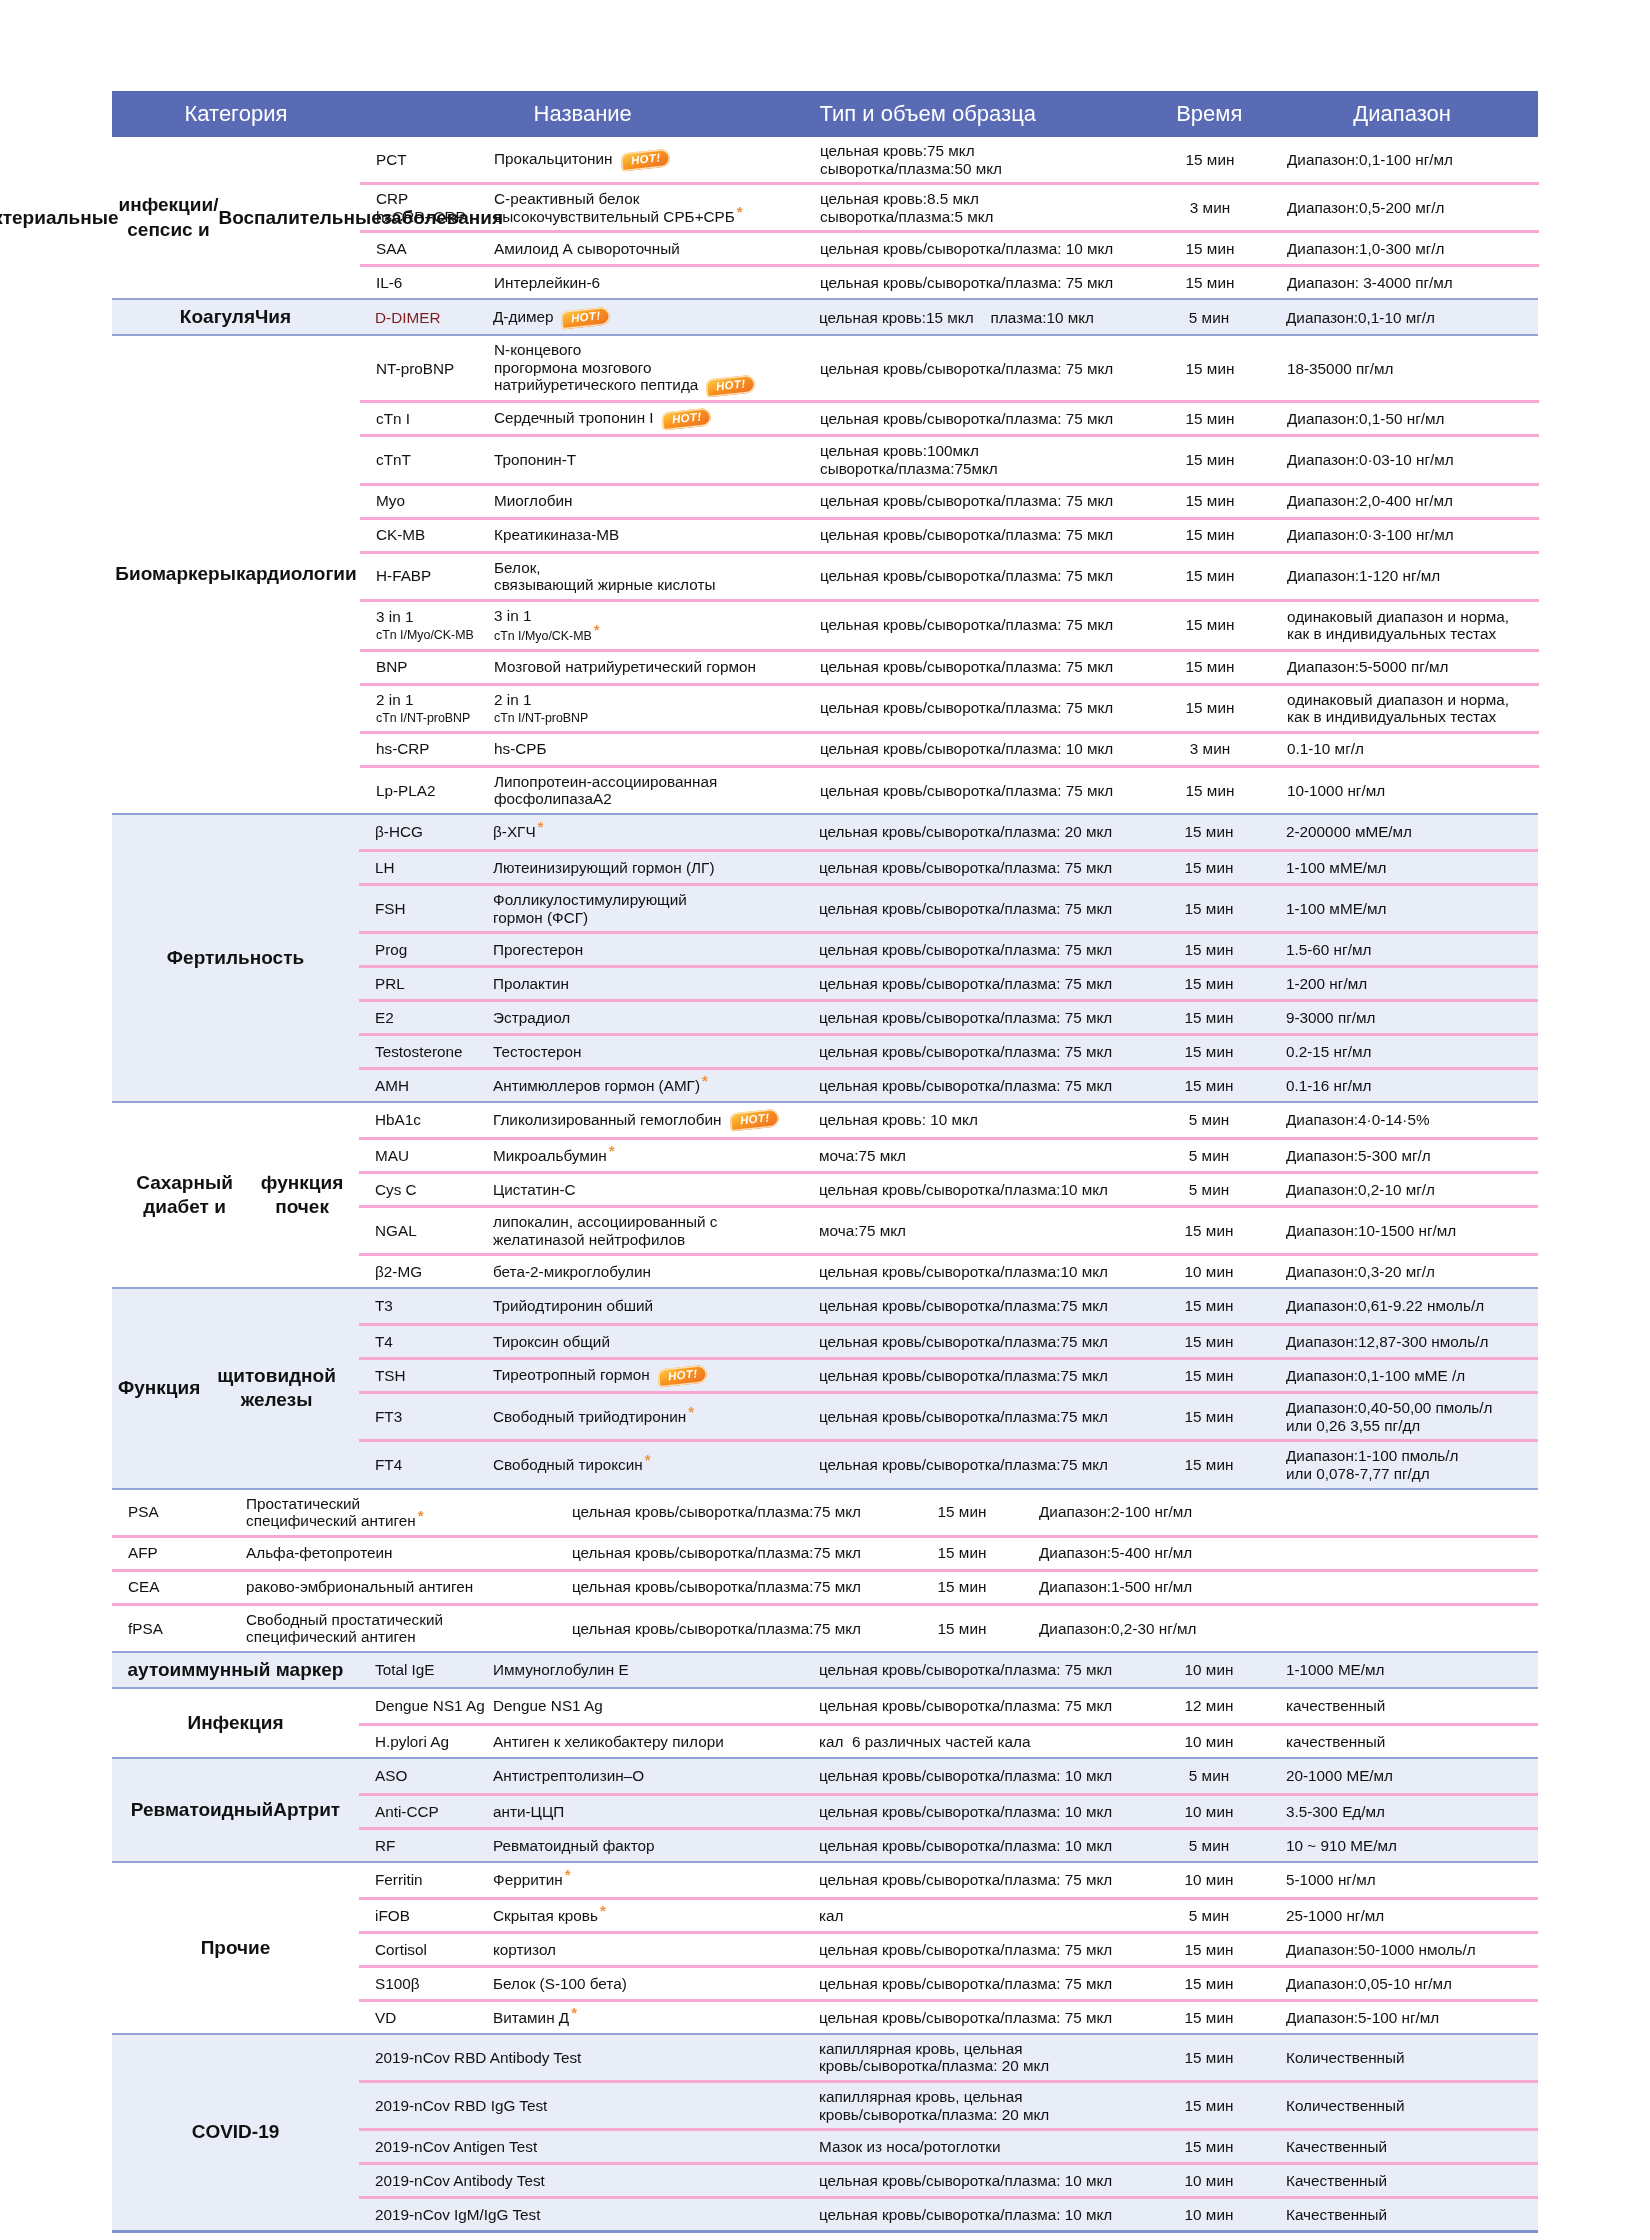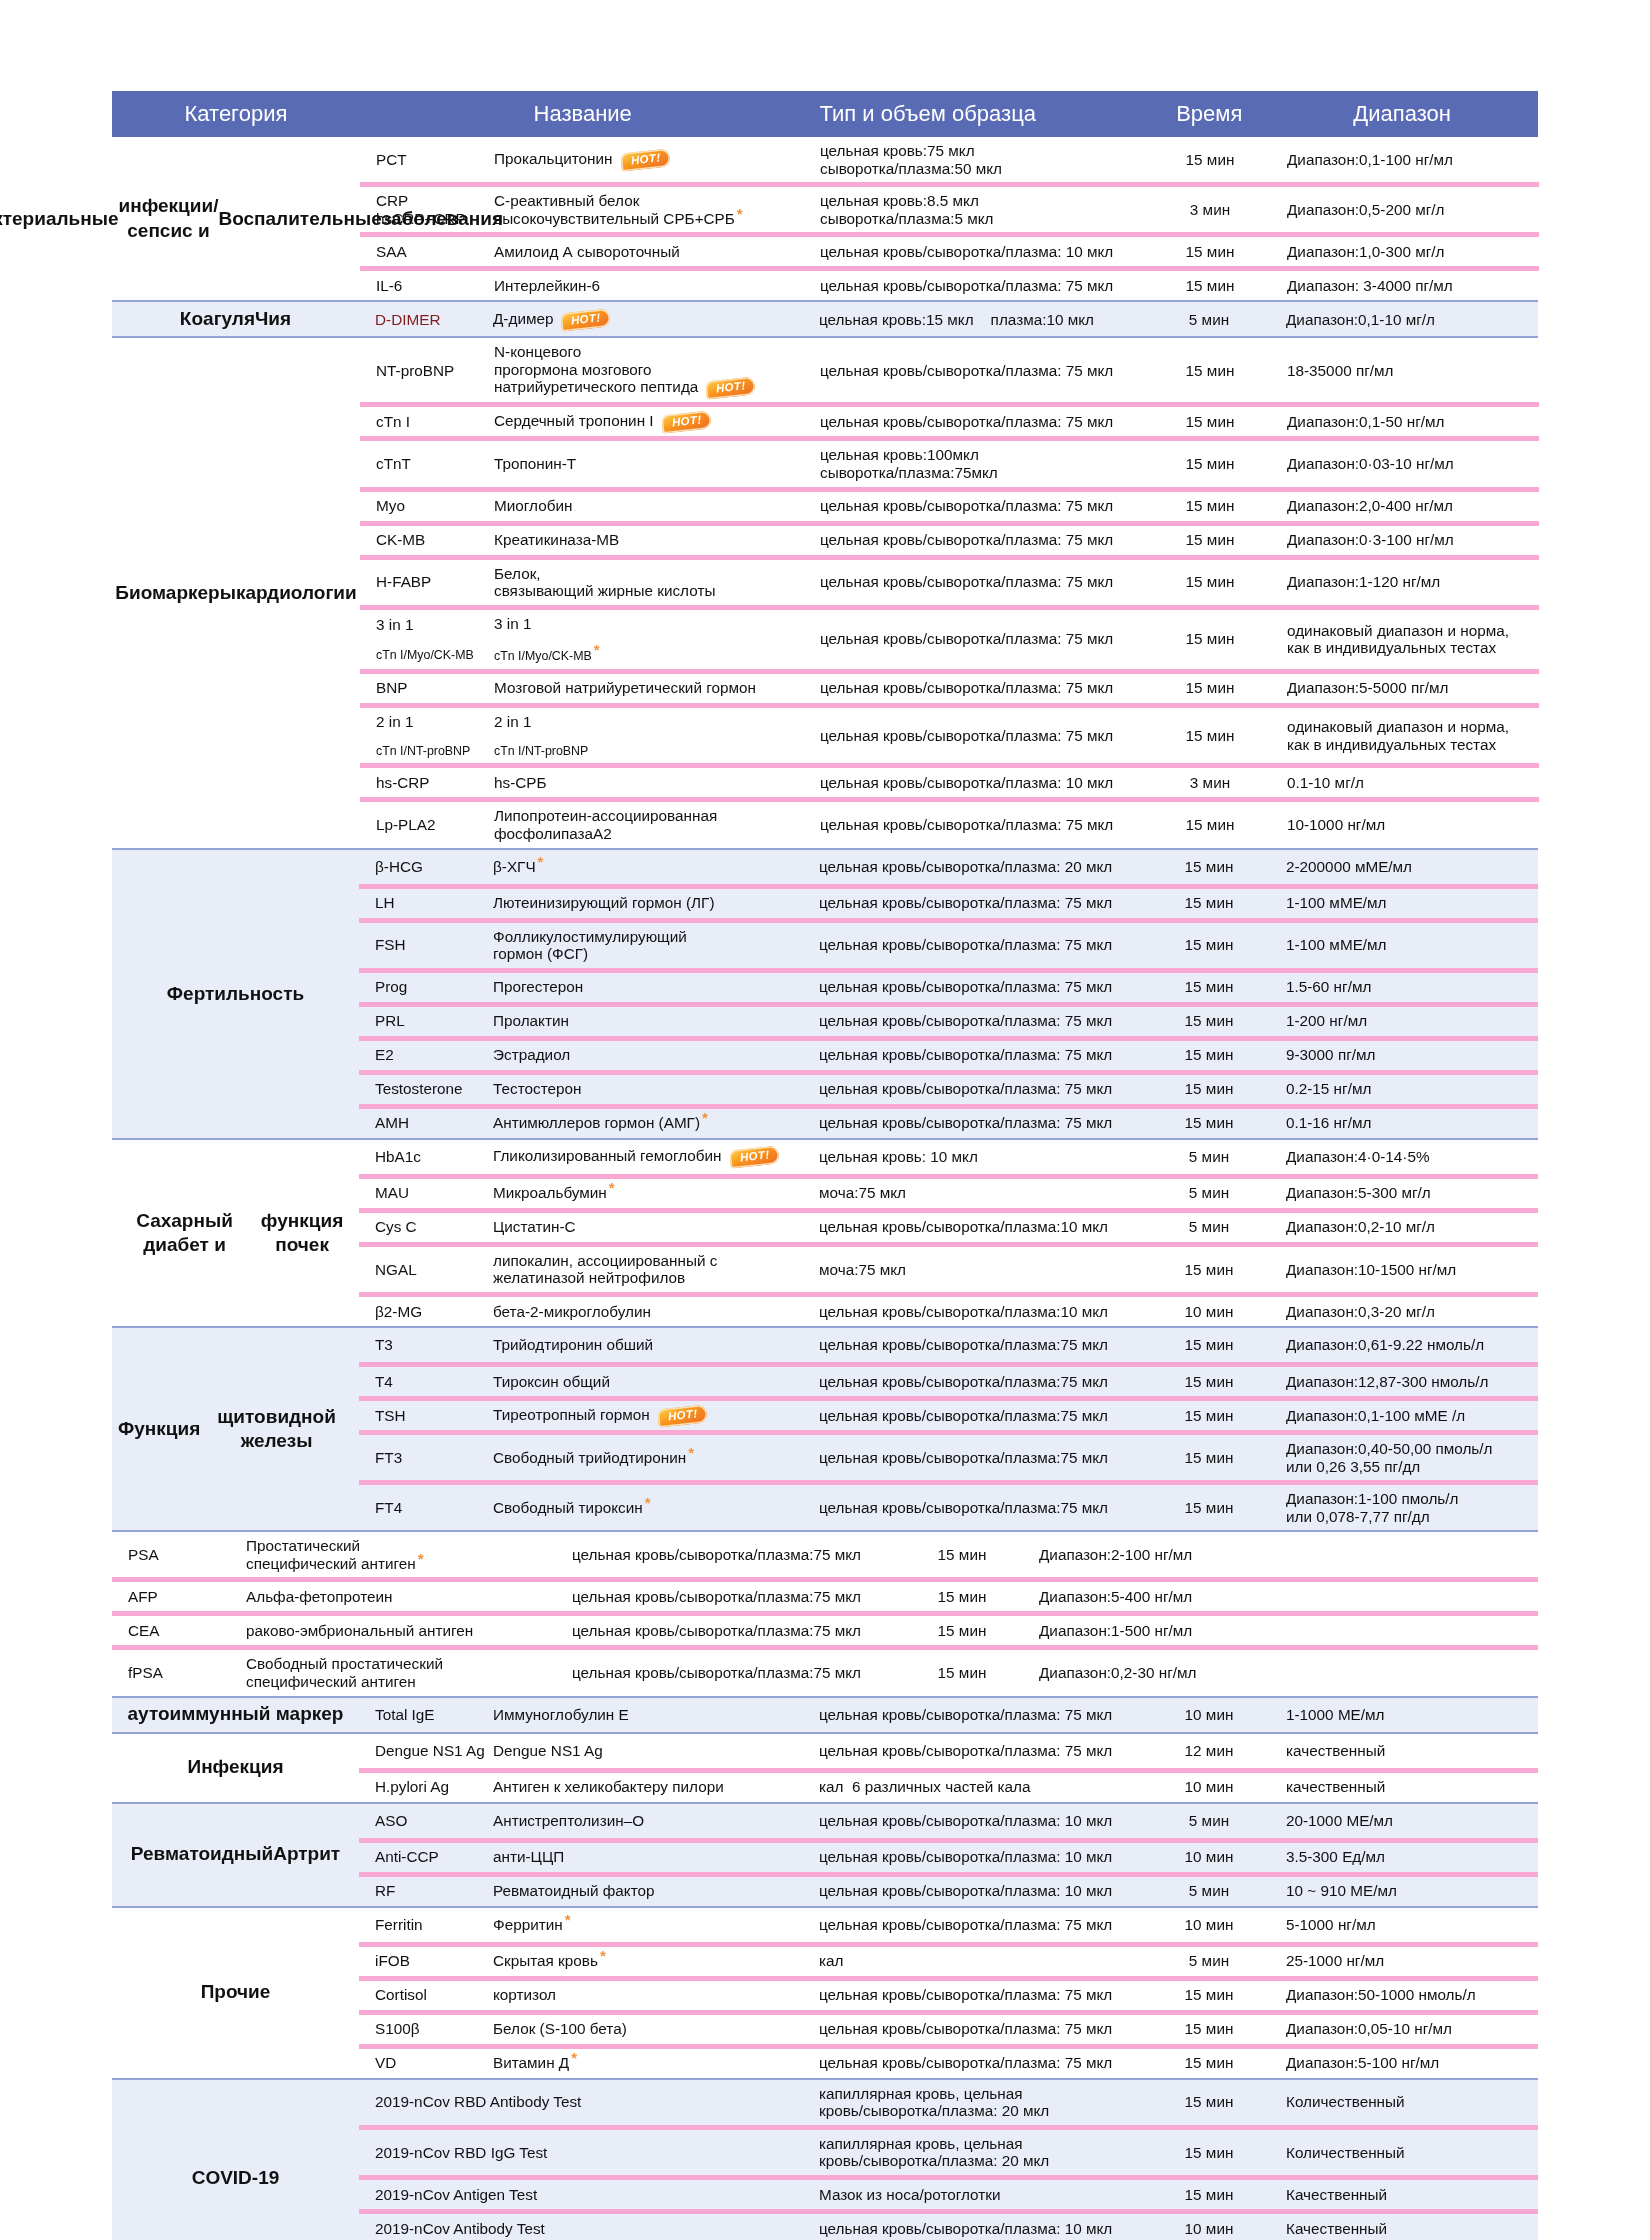--- a/index.html
+++ b/index.html
@@ -18,31 +18,31 @@
   .th-range{width:272px;text-align:center}
   
   .tbody{border-bottom:3px solid #7f92c9}
   .section{display:flex;border-top:2px solid #93a3d5;background:#ffffff}
   .section:first-child{border-top:none}
   .section.alt{background:#e9edf8}
   .c-cat{width:248px;display:flex;flex-direction:row;justify-content:center;align-items:center;
          text-align:center;font-weight:bold;font-size:19px;line-height:1.28;box-sizing:border-box;padding:4px 6px}
   .rows{flex:1;display:flex;flex-direction:column}
   .row{display:flex;align-items:center;min-height:34px;padding:5px 0;box-sizing:border-box}
-  .row + .row{border-top:5px solid #f9a8d4}
+  .row + .row{border-top:3px solid #f9a8d4}
   .c{box-sizing:border-box;font-size:15.3px;line-height:1.15}
   .c-code{width:134px;padding-left:16px}
   .c-code.c-code-wide{width:446px}
   .c-code.muted .code-line{color:#7f1d1d}
   .c-name{width:312px;padding-right:6px}
   .c-sample{width:347px;padding-left:14px}
   .c-sample > div{white-space:pre}
   .c-time{width:114px;text-align:center}
   .c-range{width:272px;padding-left:20px}
-  .sub{font-size:12.4px;margin-top:14px}
+  .sub{font-size:12.4px;margin-top:2px}
   .star{color:#f2923f;font-weight:bold;font-size:15px;position:relative;top:-5px;margin-left:2px}
   .hot{
     display:inline-block;margin-left:8px;padding:2px 9px 3px 10px;
     background:linear-gradient(160deg,#ffd24a 0%,#f7941e 45%,#ef6b21 100%);
     color:#fff;font-style:italic;font-weight:bold;font-size:11.4px;letter-spacing:0.5px;
     border-radius:12px 14px 14px 4px;transform:rotate(-6deg);
     box-shadow:inset 0 0 0 1.5px #fbe0b8;vertical-align:middle;
   }
   
   .footer{margin-top:36px;padding-left:40px;font-size:19px;font-weight:bold;color:#ef7f31}

